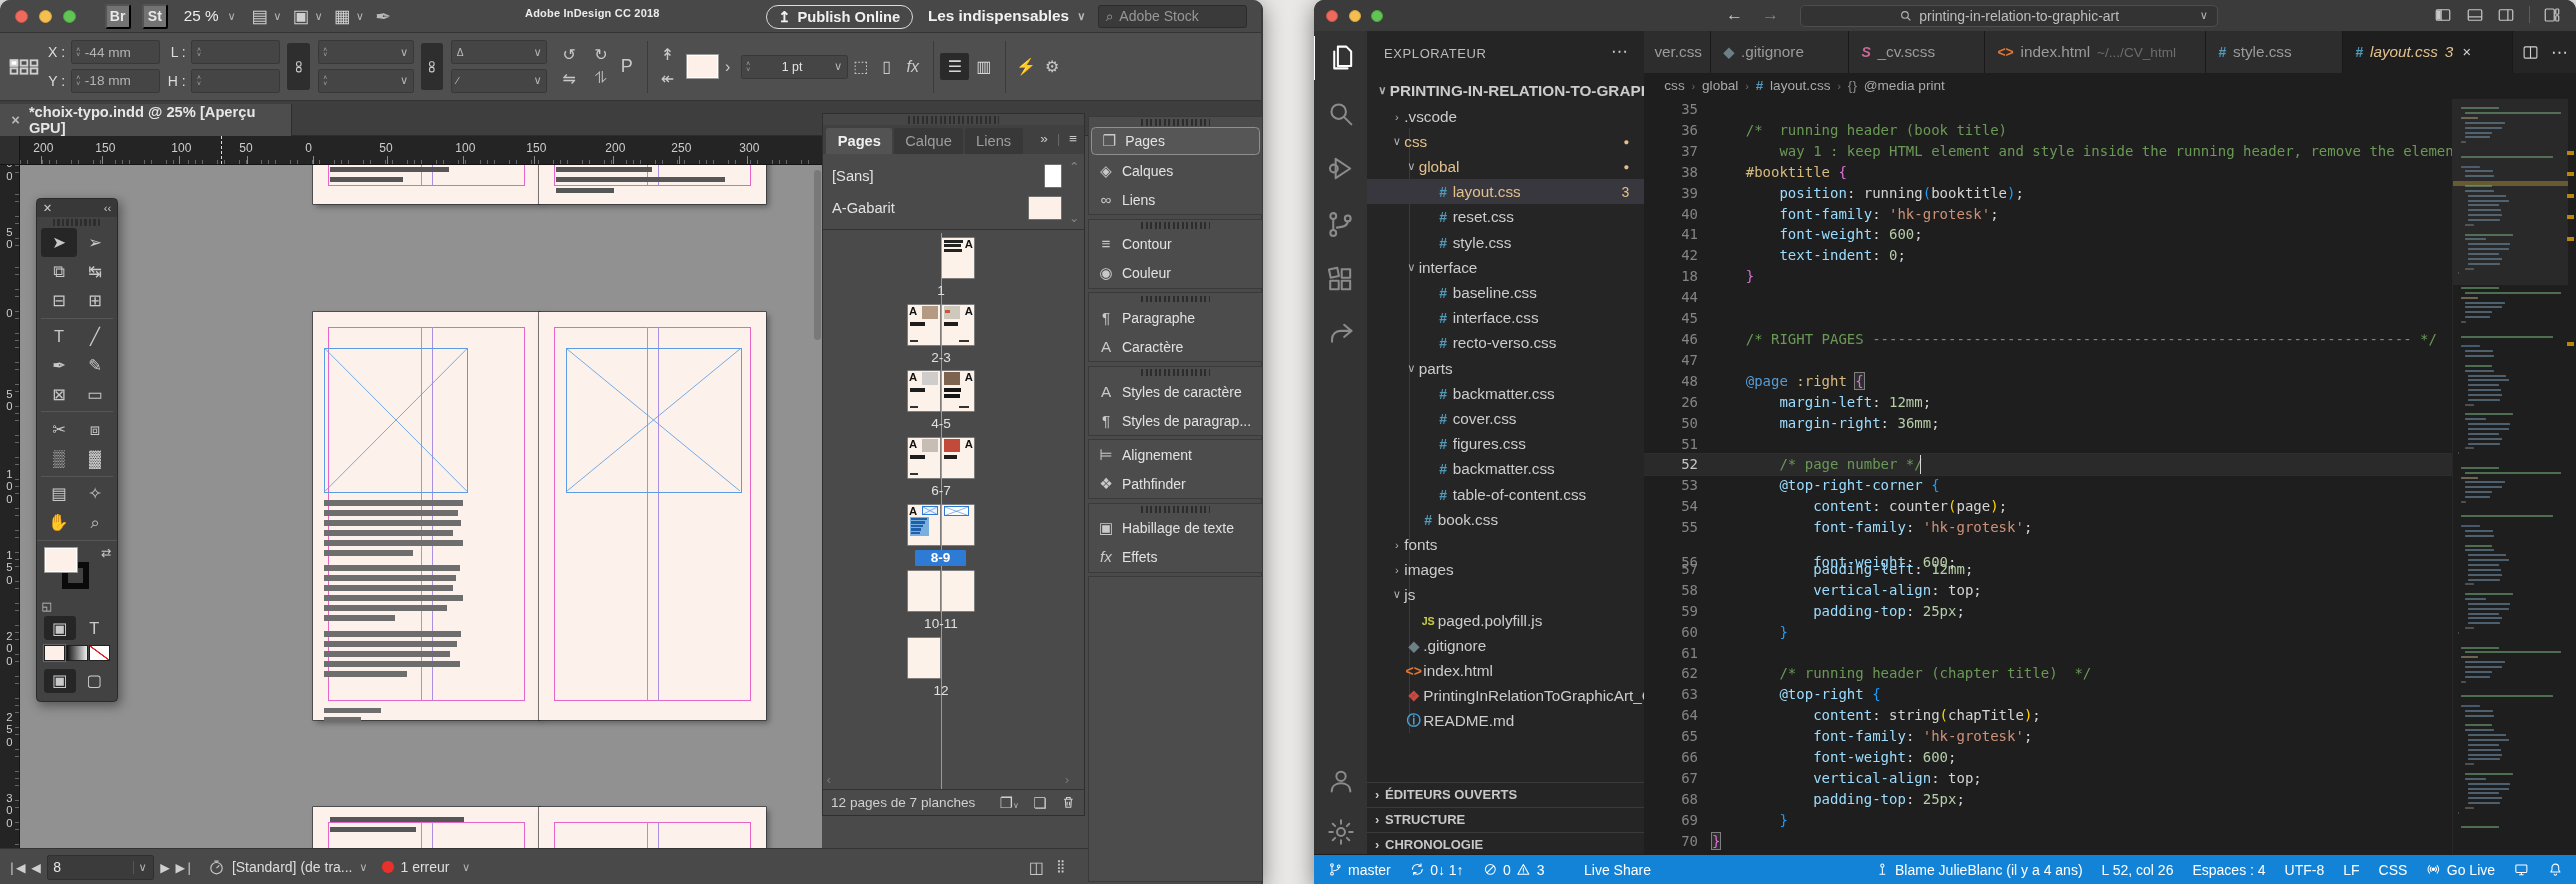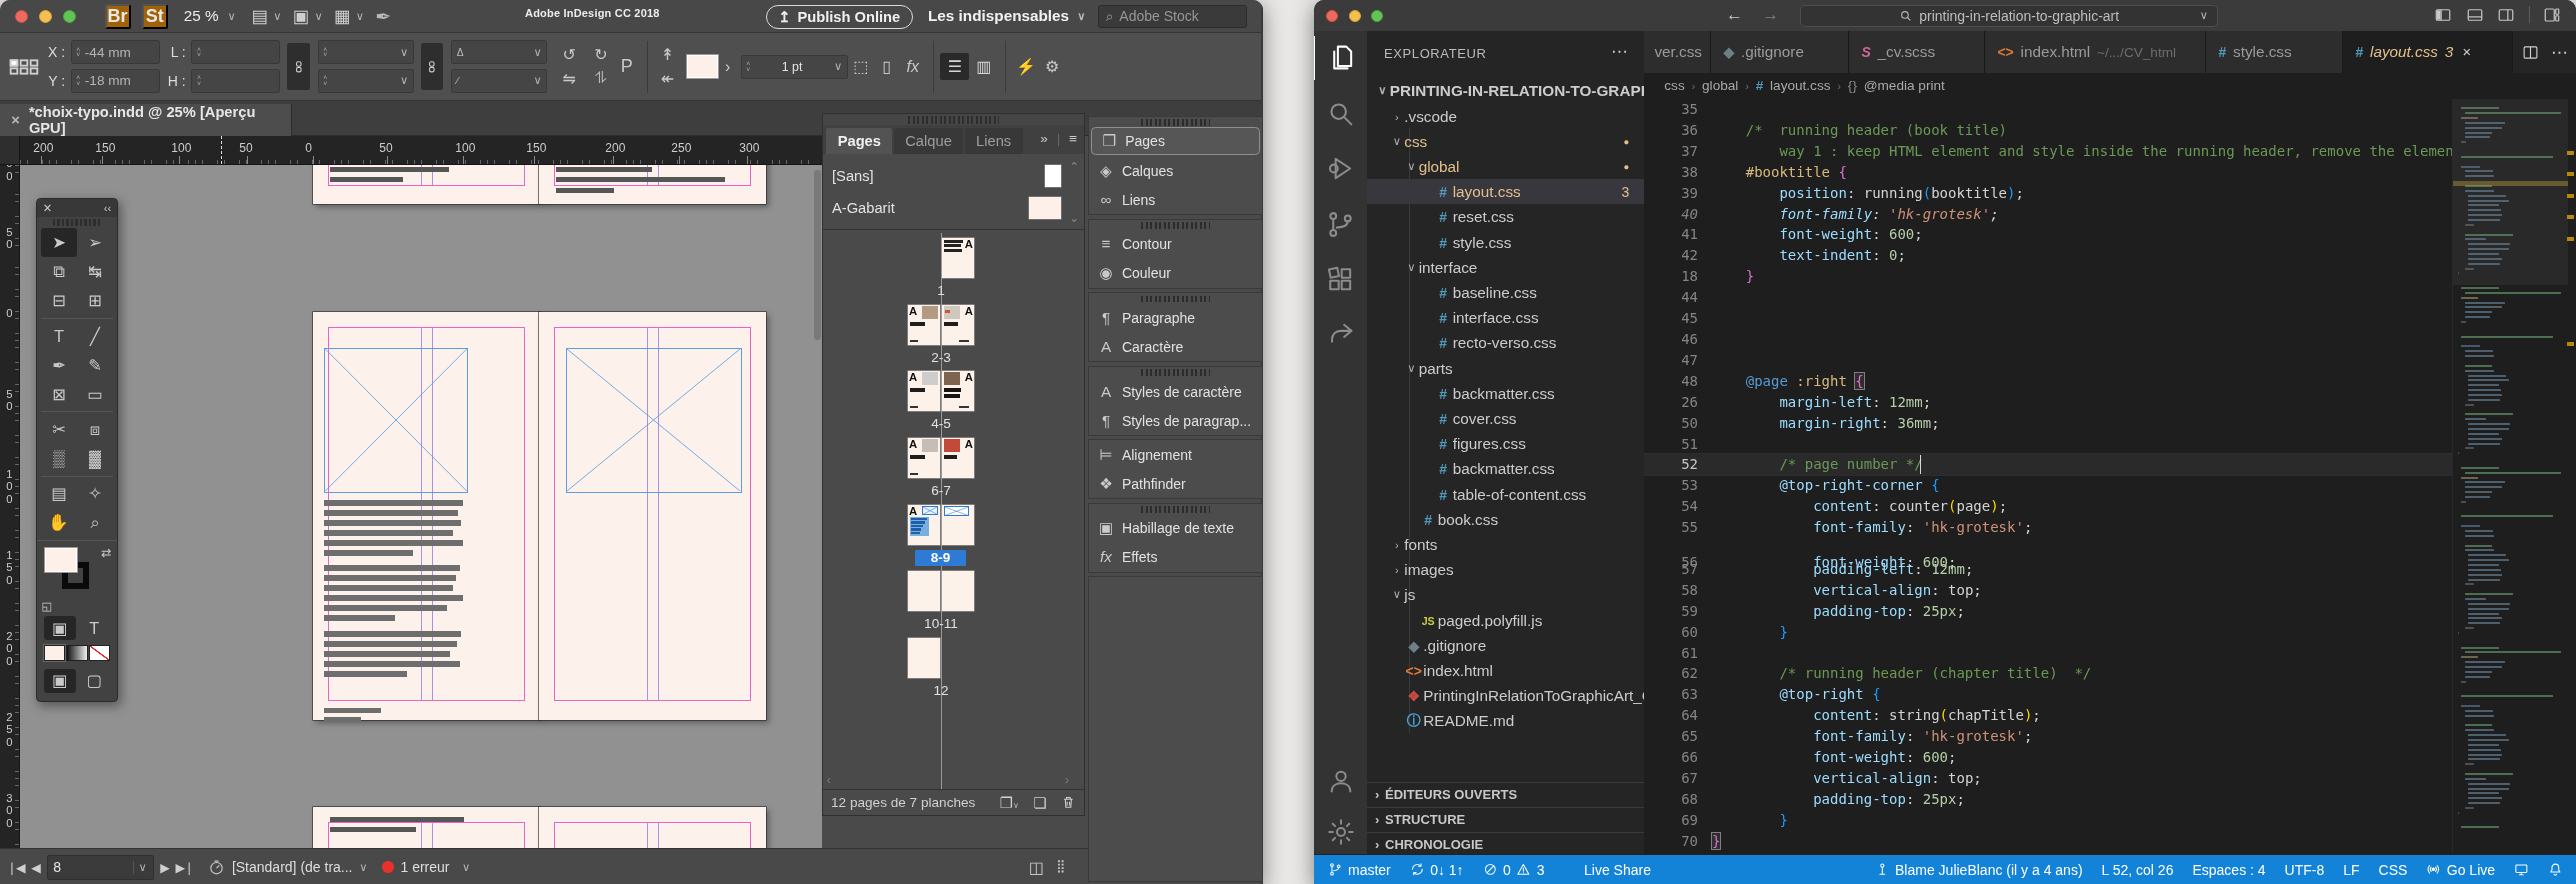--- a/index.html
+++ b/index.html
@@ -3,21 +3,21 @@
 <meta charset="utf-8">
 <style>
   *{margin:0;padding:0;box-sizing:border-box}
   html,body{width:2576px;height:885px;overflow:hidden;background:#e9e8e6;font-family:"Liberation Sans",sans-serif;-webkit-font-smoothing:antialiased}
   .icn{display:inline-flex;align-items:center;justify-content:center}
   
   #indesign{position:absolute;left:0;top:0;width:1263px;height:885px;background:#4a4a4a;border-radius:10.2px 10.2px 0 0;overflow:hidden;box-shadow:0 4.5px 22.6px rgba(0,0,0,.45)}
   .id-appbar{position:absolute;left:0;top:0;width:100%;height:33px;background:#484848;border-bottom:1.1px solid #353535;display:flex;align-items:center;padding-left:14.7px;gap:11.3px}
   .tl{width:13px;height:13px;border-radius:50%;flex:0 0 auto}
   .tl.r{background:#ee6a5f;border:0.6px solid #ce5347}.tl.y{background:#f5bf4f;border:0.6px solid #d6a243}.tl.g{background:#61c454;border:0.6px solid #4aa73e}
-  .id-chip{width:26px;height:25px;background:#a16207;color:#e8e8e8;font-weight:bold;font-size:18px;display:flex;align-items:center;justify-content:center;border-radius:2.3px}
+  .id-chip{width:26px;height:25px;background:#737373;color:#e8e8e8;font-weight:bold;font-size:14px;display:flex;align-items:center;justify-content:center;border-radius:2.3px}
   .id-zoom{display:flex;align-items:center;gap:9px;color:#ececec;font-size:15.3px;padding:0 4.5px}
   .chev{font-size:11.3px;color:#b5b5b5}
   .id-view{display:flex;align-items:center;gap:5.1px;color:#cfcfcf;font-size:17.5px}
   .id-title{position:absolute;left:525px;top:7.3px;font-size:11px;font-weight:bold;color:#ececec;letter-spacing:0.2px}
   .id-publish{position:absolute;left:766px;top:4.5px;height:24px;border:1.1px solid #dcdcdc;border-radius:12.4px;display:flex;align-items:center;gap:6.8px;padding:0 11.3px;color:#f0f0f0;font-size:14.7px;font-weight:bold;background:transparent}
   .id-ws{position:absolute;left:928px;top:7.3px;display:flex;align-items:center;gap:8px;color:#f2f2f2;font-size:15.3px;font-weight:bold}
   .id-stock{position:absolute;left:1098px;top:5.1px;width:149px;height:22.6px;background:#3a3a3a;border:1.1px solid #2c2c2c;border-radius:2.8px;display:flex;align-items:center;gap:5.7px;padding:0 6.8px;color:#979797;font-size:14px}
   .id-ctrl{position:absolute;left:0;top:33px;width:100%;height:68px;background:#4f4f4f;border-bottom:1.1px solid #333;display:flex;align-items:center;padding-left:8px}
   .fgrid{display:grid;grid-template-columns:auto auto;grid-column-gap:5.7px;grid-row-gap:4.5px;align-items:center;margin-left:8px}
   .flbl{color:#dcdcdc;font-size:14px;text-align:right}
@@ -1012,21 +1012,21 @@
             <span class="ltx"><span class="t-c">        way 1 : keep HTML element and style inside the running header, remove the element</span></span>
           </div>
           <div class="cl" style="top: 63px;">
             <span class="lnn">38</span>
             <span class="ltx"><span class="t-p">    </span><span class="t-sel">#booktitle</span><span class="t-p"> </span><span class="t-b2">{</span></span>
           </div>
           <div class="cl" style="top: 84px;">
             <span class="lnn">39</span>
             <span class="ltx"><span class="t-p">        </span><span class="t-pr">position</span><span class="t-p">: running</span><span class="t-b3">(</span><span class="t-p">booktitle</span><span class="t-b3">)</span><span class="t-p">;</span></span>
           </div>
-          <div class="cl" style="top: 105px; font-style: italic;">
+          <div class="cl" style="top: 105px;">
             <span class="lnn">40</span>
             <span class="ltx"><span class="t-p">        </span><span class="t-pr">font-family</span><span class="t-p">: </span><span class="t-s">'hk-grotesk'</span><span class="t-p">;</span></span>
           </div>
           <div class="cl" style="top: 125px;">
             <span class="lnn">41</span>
             <span class="ltx"><span class="t-p">        </span><span class="t-pr">font-weight</span><span class="t-p">: </span><span class="t-n2">600</span><span class="t-p">;</span></span>
           </div>
           <div class="cl" style="top: 146px;">
             <span class="lnn">42</span>
             <span class="ltx"><span class="t-p">        </span><span class="t-pr">text-indent</span><span class="t-p">: </span><span class="t-n2">0</span><span class="t-p">;</span></span>
@@ -1038,20 +1038,21 @@
           <div class="cl" style="top: 188px;">
             <span class="lnn">44</span>
             <span class="ltx"></span>
           </div>
           <div class="cl" style="top: 209px;">
             <span class="lnn">45</span>
             <span class="ltx"></span>
           </div>
           <div class="cl" style="top: 230px;">
             <span class="lnn">46</span>
+            <span class="ltx"><span class="t-c">    /* RIGHT PAGES ---------------------------------------------------------------- */</span></span>
           </div>
           <div class="cl" style="top: 251px;">
             <span class="lnn">47</span>
             <span class="ltx"></span>
           </div>
           <div class="cl" style="top: 272px;">
             <span class="lnn">48</span>
             <span class="ltx"><span class="t-p">    </span><span class="t-k">@page</span><span class="t-p"> </span><span class="t-sel">:right</span><span class="t-p"> </span><span class="t-b2 bx">{</span></span>
           </div>
           <div class="cl" style="top: 293px;">

